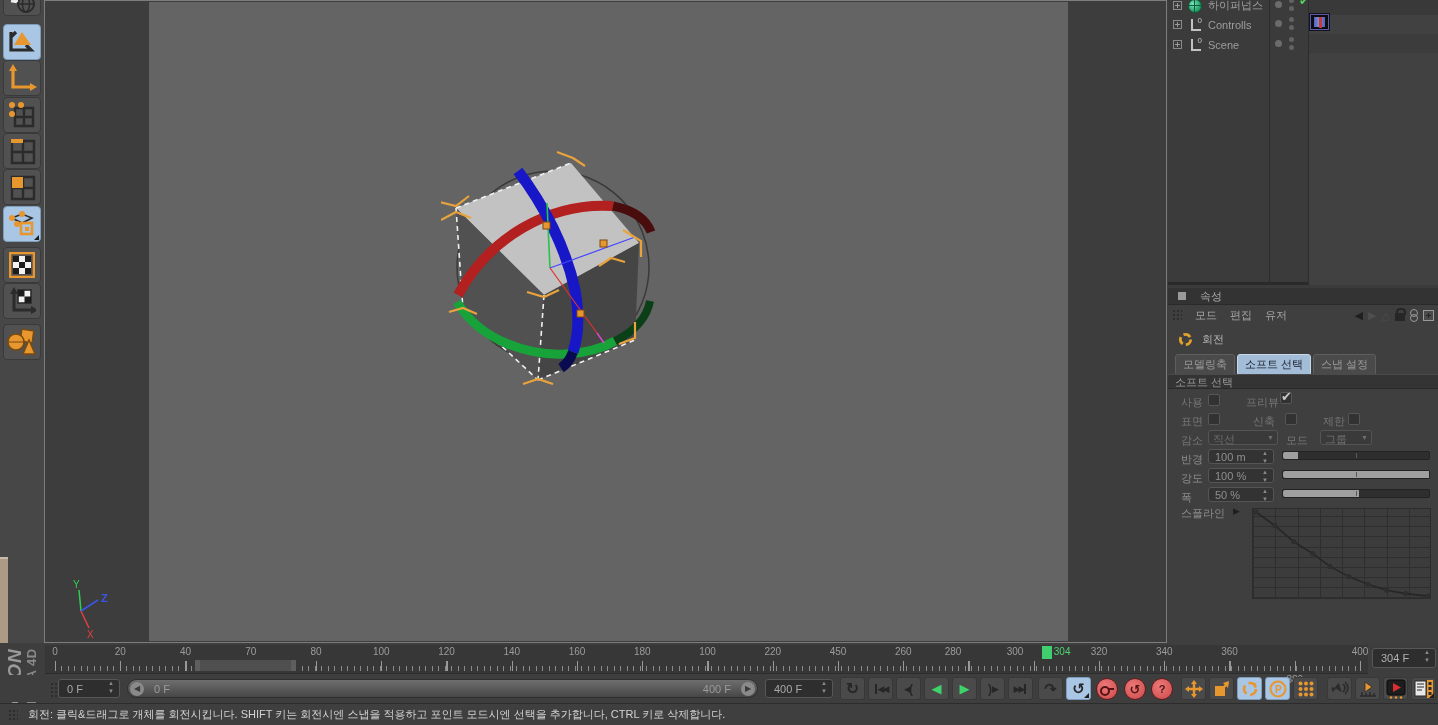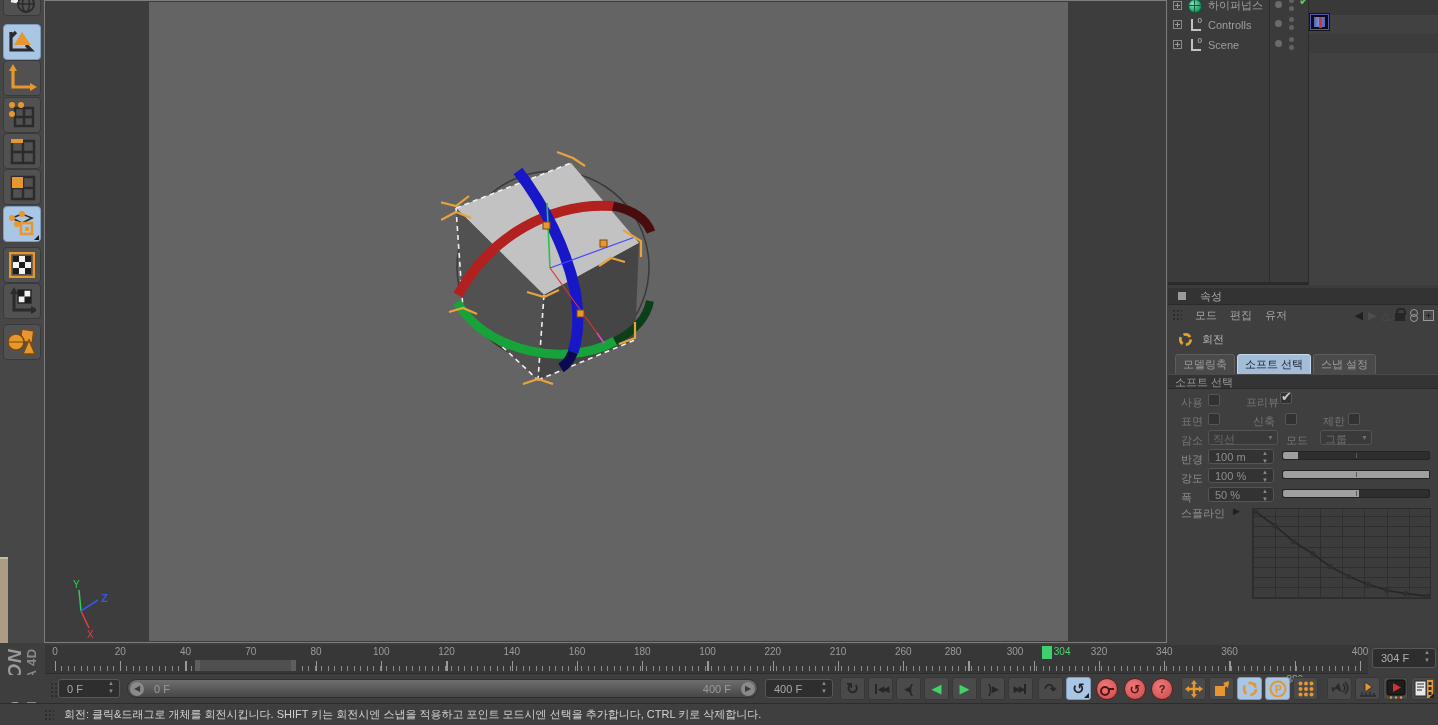--- a/index.html
+++ b/index.html
@@ -139,21 +139,21 @@
   .t-btn .sm { font-size:9px; letter-spacing:-2px; }
   .red-btn { position:absolute; top:3px; width:22px; height:22px; border-radius:50%;
     background:radial-gradient(circle at 40% 35%, #ec7a7a, #cc4848); border:1px solid #5e1c1c;
     display:flex; align-items:center; justify-content:center; color:#551414; font-weight:bold; }
   .key-shape { position:relative; width:14px; height:8px; }
   .key-shape::before { content:""; position:absolute; left:0; top:1px; width:6px; height:6px; border:2px solid #551414; border-radius:50%; }
   .key-shape::after { content:""; position:absolute; left:8px; top:3px; width:6px; height:2px; background:#551414; box-shadow:3px 2px 0 -1px #551414; }
 
   
   #statusbar { left:0; top:703px; width:1438px; height:22px; background:#3f3f3f; border-top:1px solid #2c2c2c;
-    display:flex; align-items:center;padding-left:36px; }
+    display:flex; align-items:center; }
   #status-text { color:#d2d2d2; margin-left:10px; }
 
   
   #brand { left:6px; top:597px; width:40px; height:125px; }
   #brand-inner { position:absolute; left:-45px; top:42px; width:130px; height:40px;
     transform:rotate(-90deg); text-align:left; }
   #brand-maxon { font-size:19px; font-weight:bold; font-style:italic; color:#9a9a9a; letter-spacing:1px; line-height:18px; }
   #brand-cinema { font-size:13px; font-weight:bold; color:#8a8a8a; letter-spacing:0.5px; }
 </style>
 </head>
@@ -472,21 +472,21 @@
       <span class="tl-label" style="left: 140.5px;">40</span>
       <span class="tl-label" style="left: 205.75px;">70</span>
       <span class="tl-label" style="left: 271px;">80</span>
       <span class="tl-label" style="left: 336.25px;">100</span>
       <span class="tl-label" style="left: 401.5px;">120</span>
       <span class="tl-label" style="left: 466.75px;">140</span>
       <span class="tl-label" style="left: 532px;">160</span>
       <span class="tl-label" style="left: 597.25px;">180</span>
       <span class="tl-label" style="left: 662.5px;">100</span>
       <span class="tl-label" style="left: 727.75px;">220</span>
-      <span class="tl-label" style="left: 793px;">210</span>
+      <span class="tl-label" style="left: 793px;">450</span>
       <span class="tl-label" style="left: 858.25px;">260</span>
       <span class="tl-label" style="left: 908px;">280</span>
       <span class="tl-label" style="left: 970px;">300</span>
       <span class="tl-label" style="left: 1054px;">320</span>
       <span class="tl-label" style="left: 1119.25px;">340</span>
       <span class="tl-label" style="left: 1184.5px;">360</span>
       <span class="tl-label" style="left: 1249.75px; margin-top: 28px;">380</span>
       <span class="tl-label" style="left: 1315px;">400</span>
     </div>
   <div id="frame-field" class="abs">

